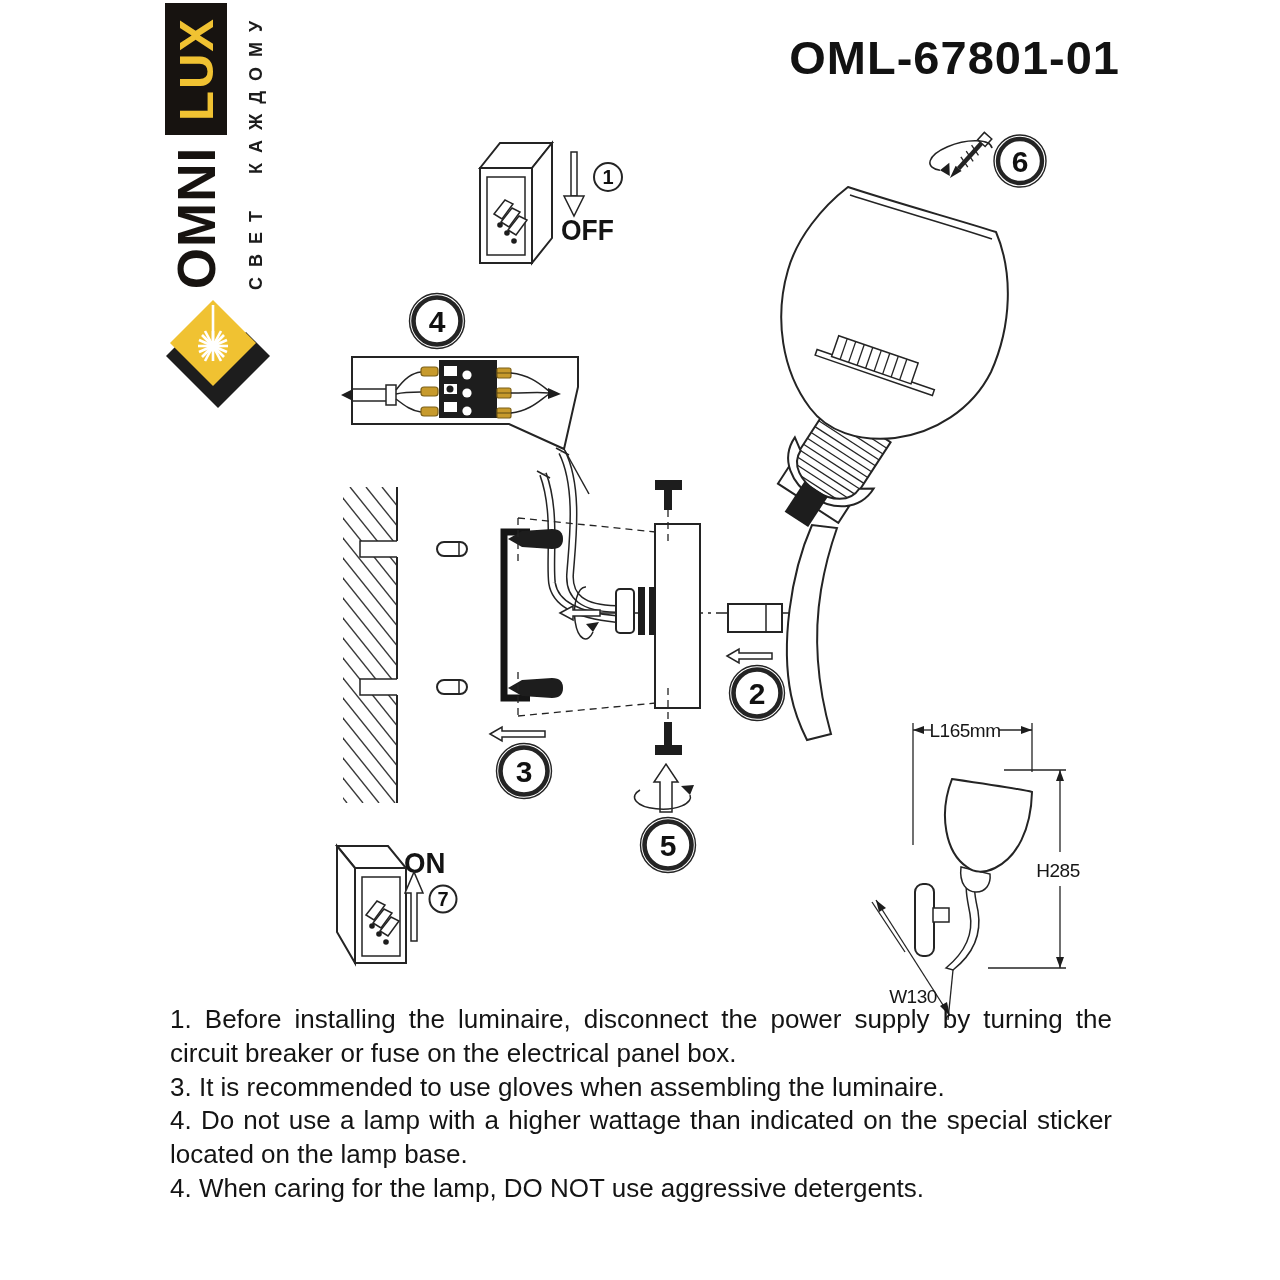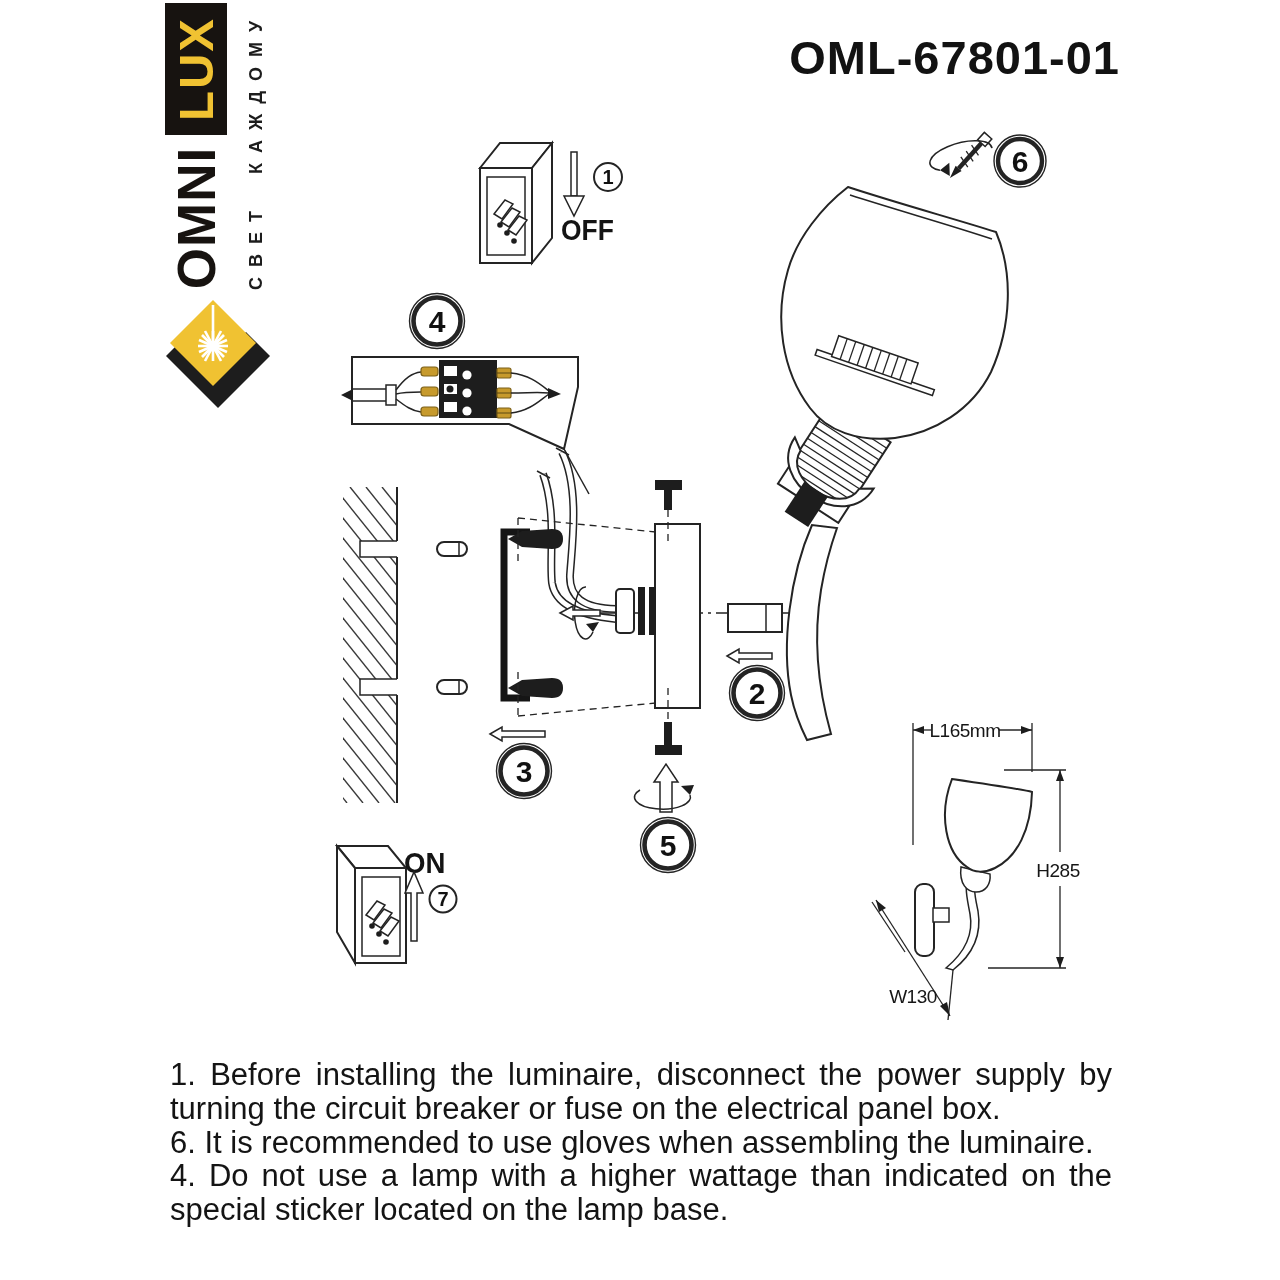--- a/index.html
+++ b/index.html
@@ -7,21 +7,21 @@
   .abs{position:absolute;}
   
   #title{left:170px;top:30px;width:950px;text-align:right;font-size:47px;font-weight:700;letter-spacing:1px;color:#121212;}
   
   #brand-strip{left:165px;top:293px;width:290px;height:62px;transform:rotate(-90deg);transform-origin:0 0;display:flex;align-items:stretch;}
   #brand-omni{width:150px;display:flex;align-items:center;justify-content:center;font-size:53px;font-weight:700;letter-spacing:1px;color:#171310;}
   #brand-lux-box{width:132px;margin-left:8px;background:#171310;display:flex;align-items:center;justify-content:center;}
   #brand-lux{font-size:49px;font-weight:700;letter-spacing:2px;color:#f0c232;}
   #tagline{left:246px;top:290px;width:287px;height:22px;transform:rotate(-90deg);transform-origin:0 0;font-size:18px;font-weight:700;letter-spacing:10px;word-spacing:12px;color:#1c1c1c;white-space:nowrap;}
   
-  #instructions{left:170px;top:1058px;width:942px;font-size:31px;line-height:33.8px;color:#141414;}
+  #instructions{left:170px;top:1003px;width:942px;font-size:26px;line-height:33.8px;color:#141414;}
   #instructions p{margin:0;text-align:justify;text-align-last:left;}
   
   svg text{font-family:"Liberation Sans",sans-serif;}
   .ln{fill:none;stroke:#242424;stroke-width:2;}
   .ln15{fill:none;stroke:#242424;stroke-width:1.5;}
   .ln13{fill:none;stroke:#242424;stroke-width:1.3;}
   .lnw{fill:#ffffff;stroke:#242424;stroke-width:2;}
   .lnw15{fill:#ffffff;stroke:#242424;stroke-width:1.5;}
   .blk{fill:#1d1d1d;stroke:none;}
   .dash{stroke-dasharray:7 5;}
@@ -375,15 +375,16 @@
     <g>
       <circle class="ln" cx="443" cy="899" r="13.5" stroke-width="2.2" fill="none"></circle>
       <text class="badge-num-sm" x="443" y="906">7</text>
     </g>
   </g>
 
 </svg>
 
 <div class="abs" id="instructions">
   <p>1. Before installing the luminaire, disconnect the power supply by turning the circuit breaker or fuse on the electrical panel box.</p>
-  <p>6. It is recommended to use gloves when assembling the luminaire.</p>
+  <p>3. It is recommended to use gloves when assembling the luminaire.</p>
   <p>4. Do not use a lamp with a higher wattage than indicated on the special sticker located on the lamp base.</p>
+  <p>4. When caring for the lamp, DO NOT use aggressive detergents.</p>
 </div>
 
 </body></html>

